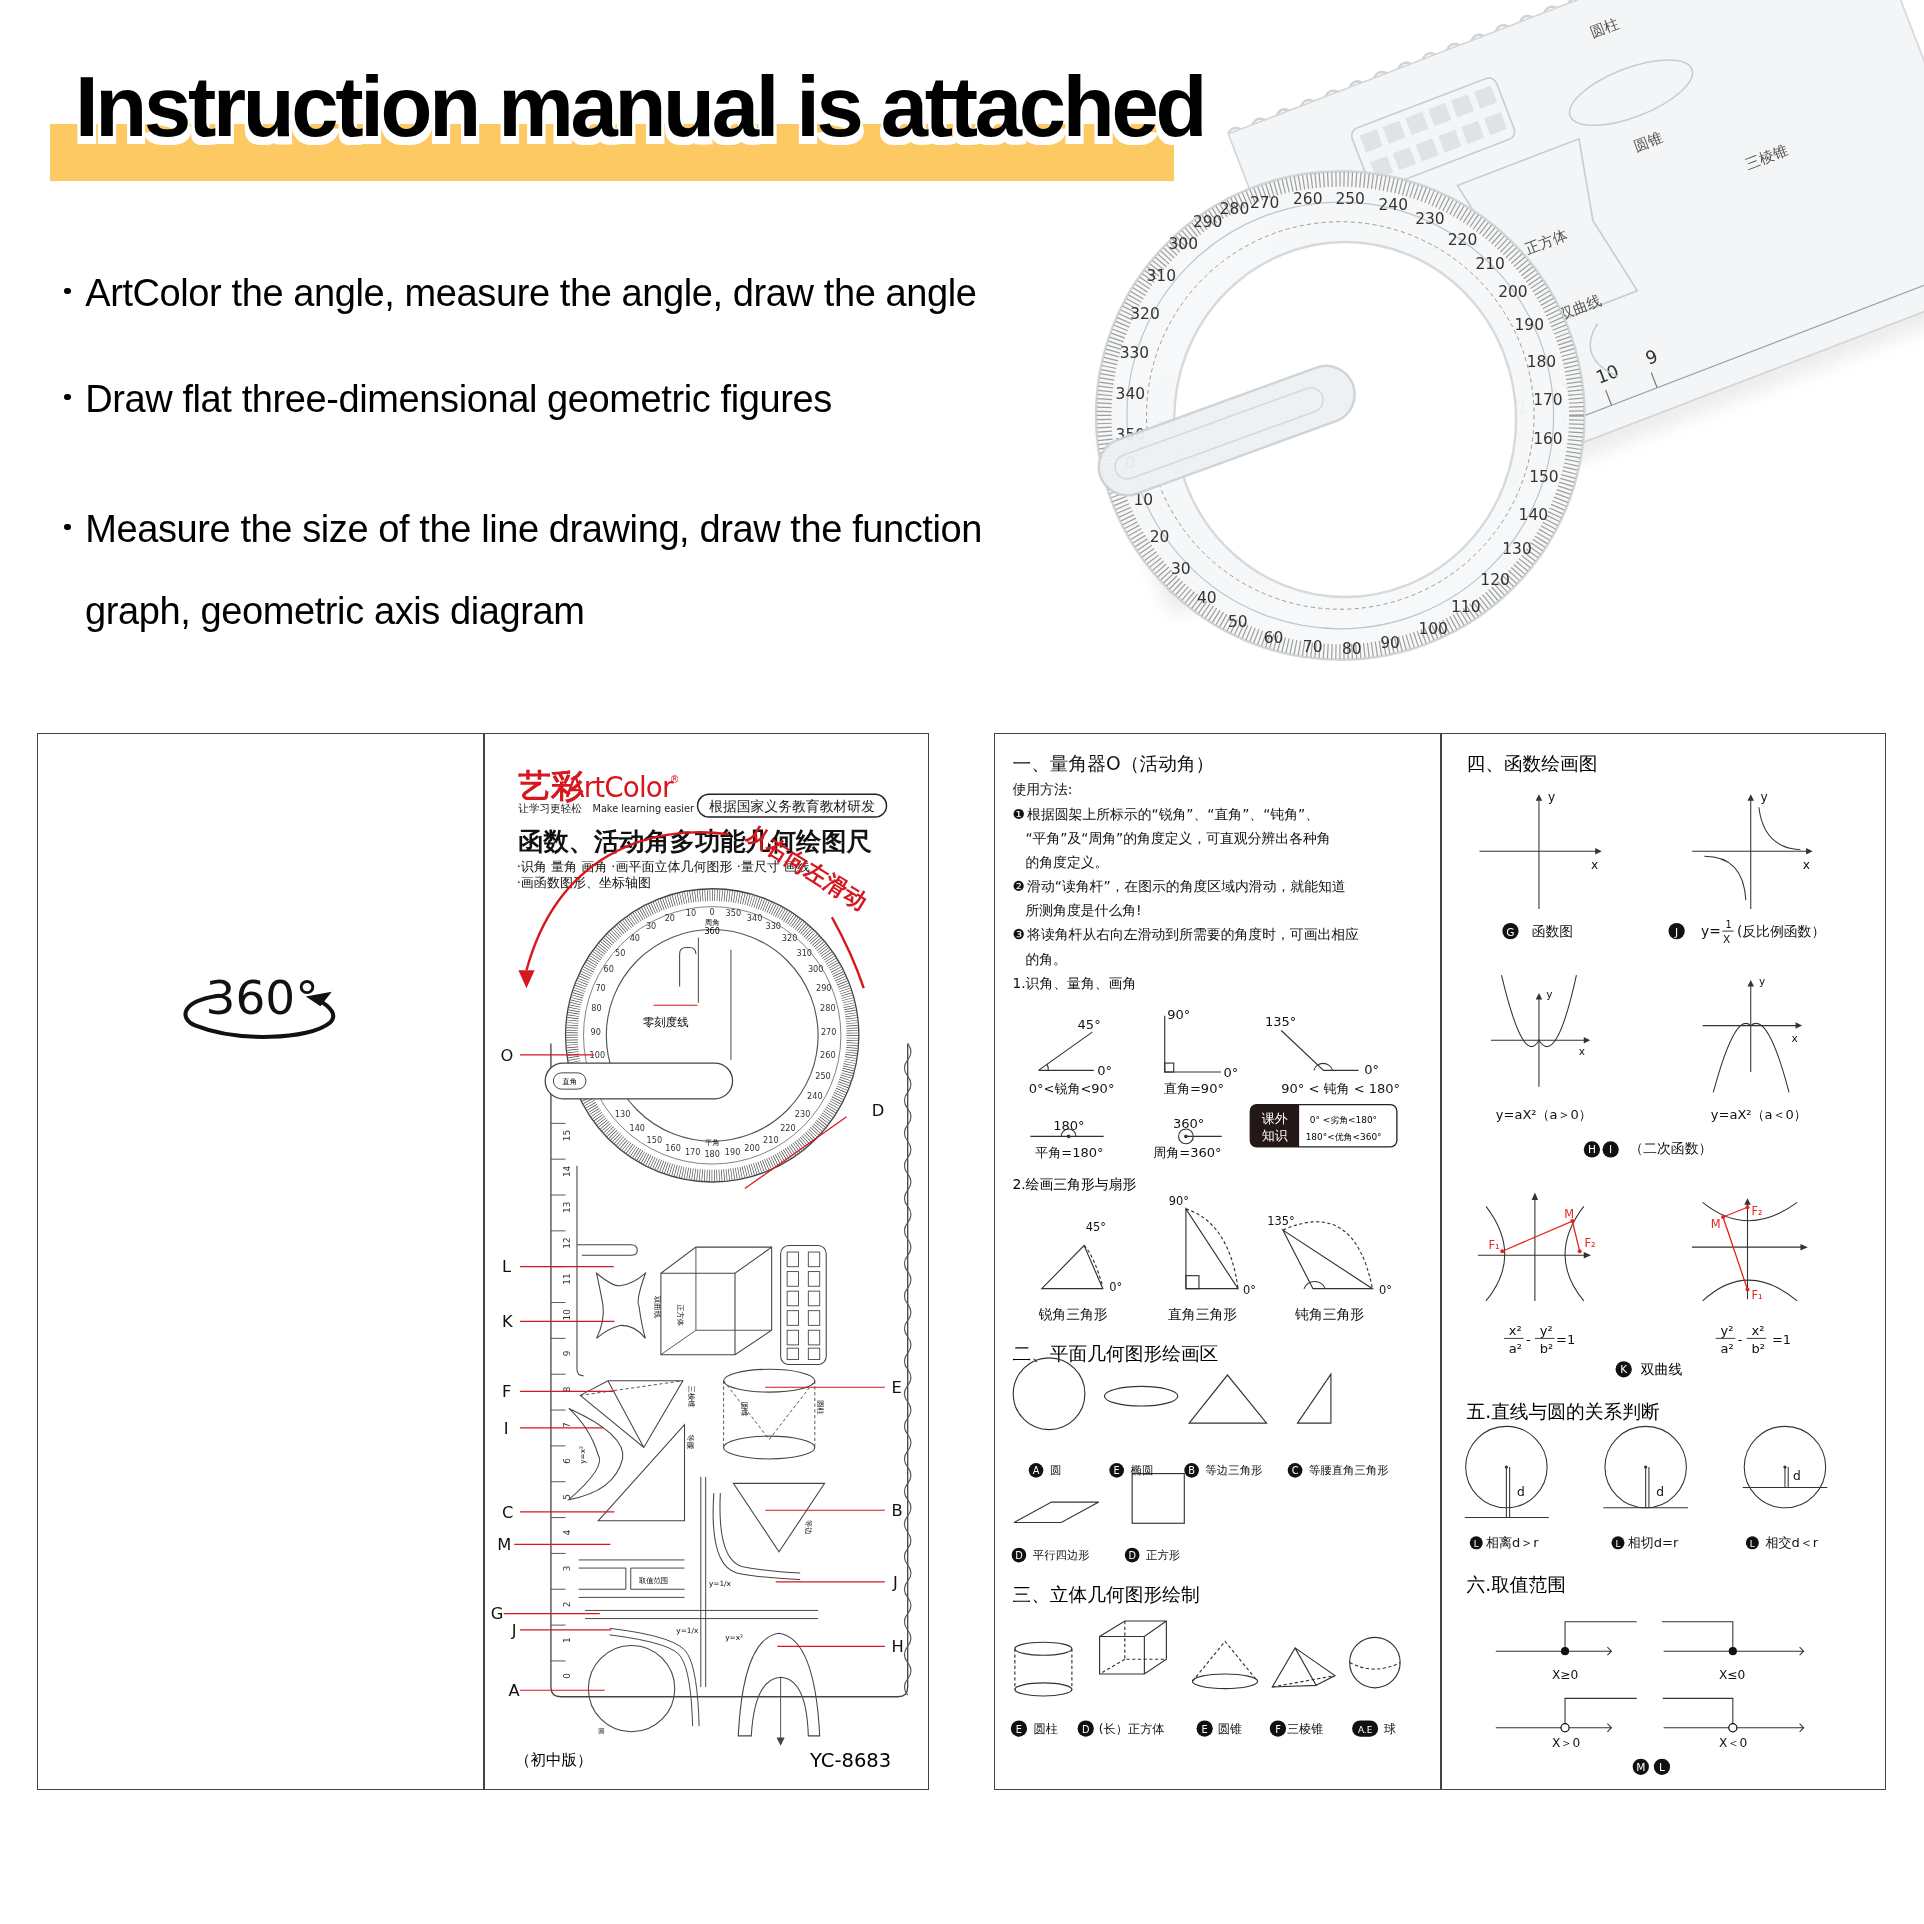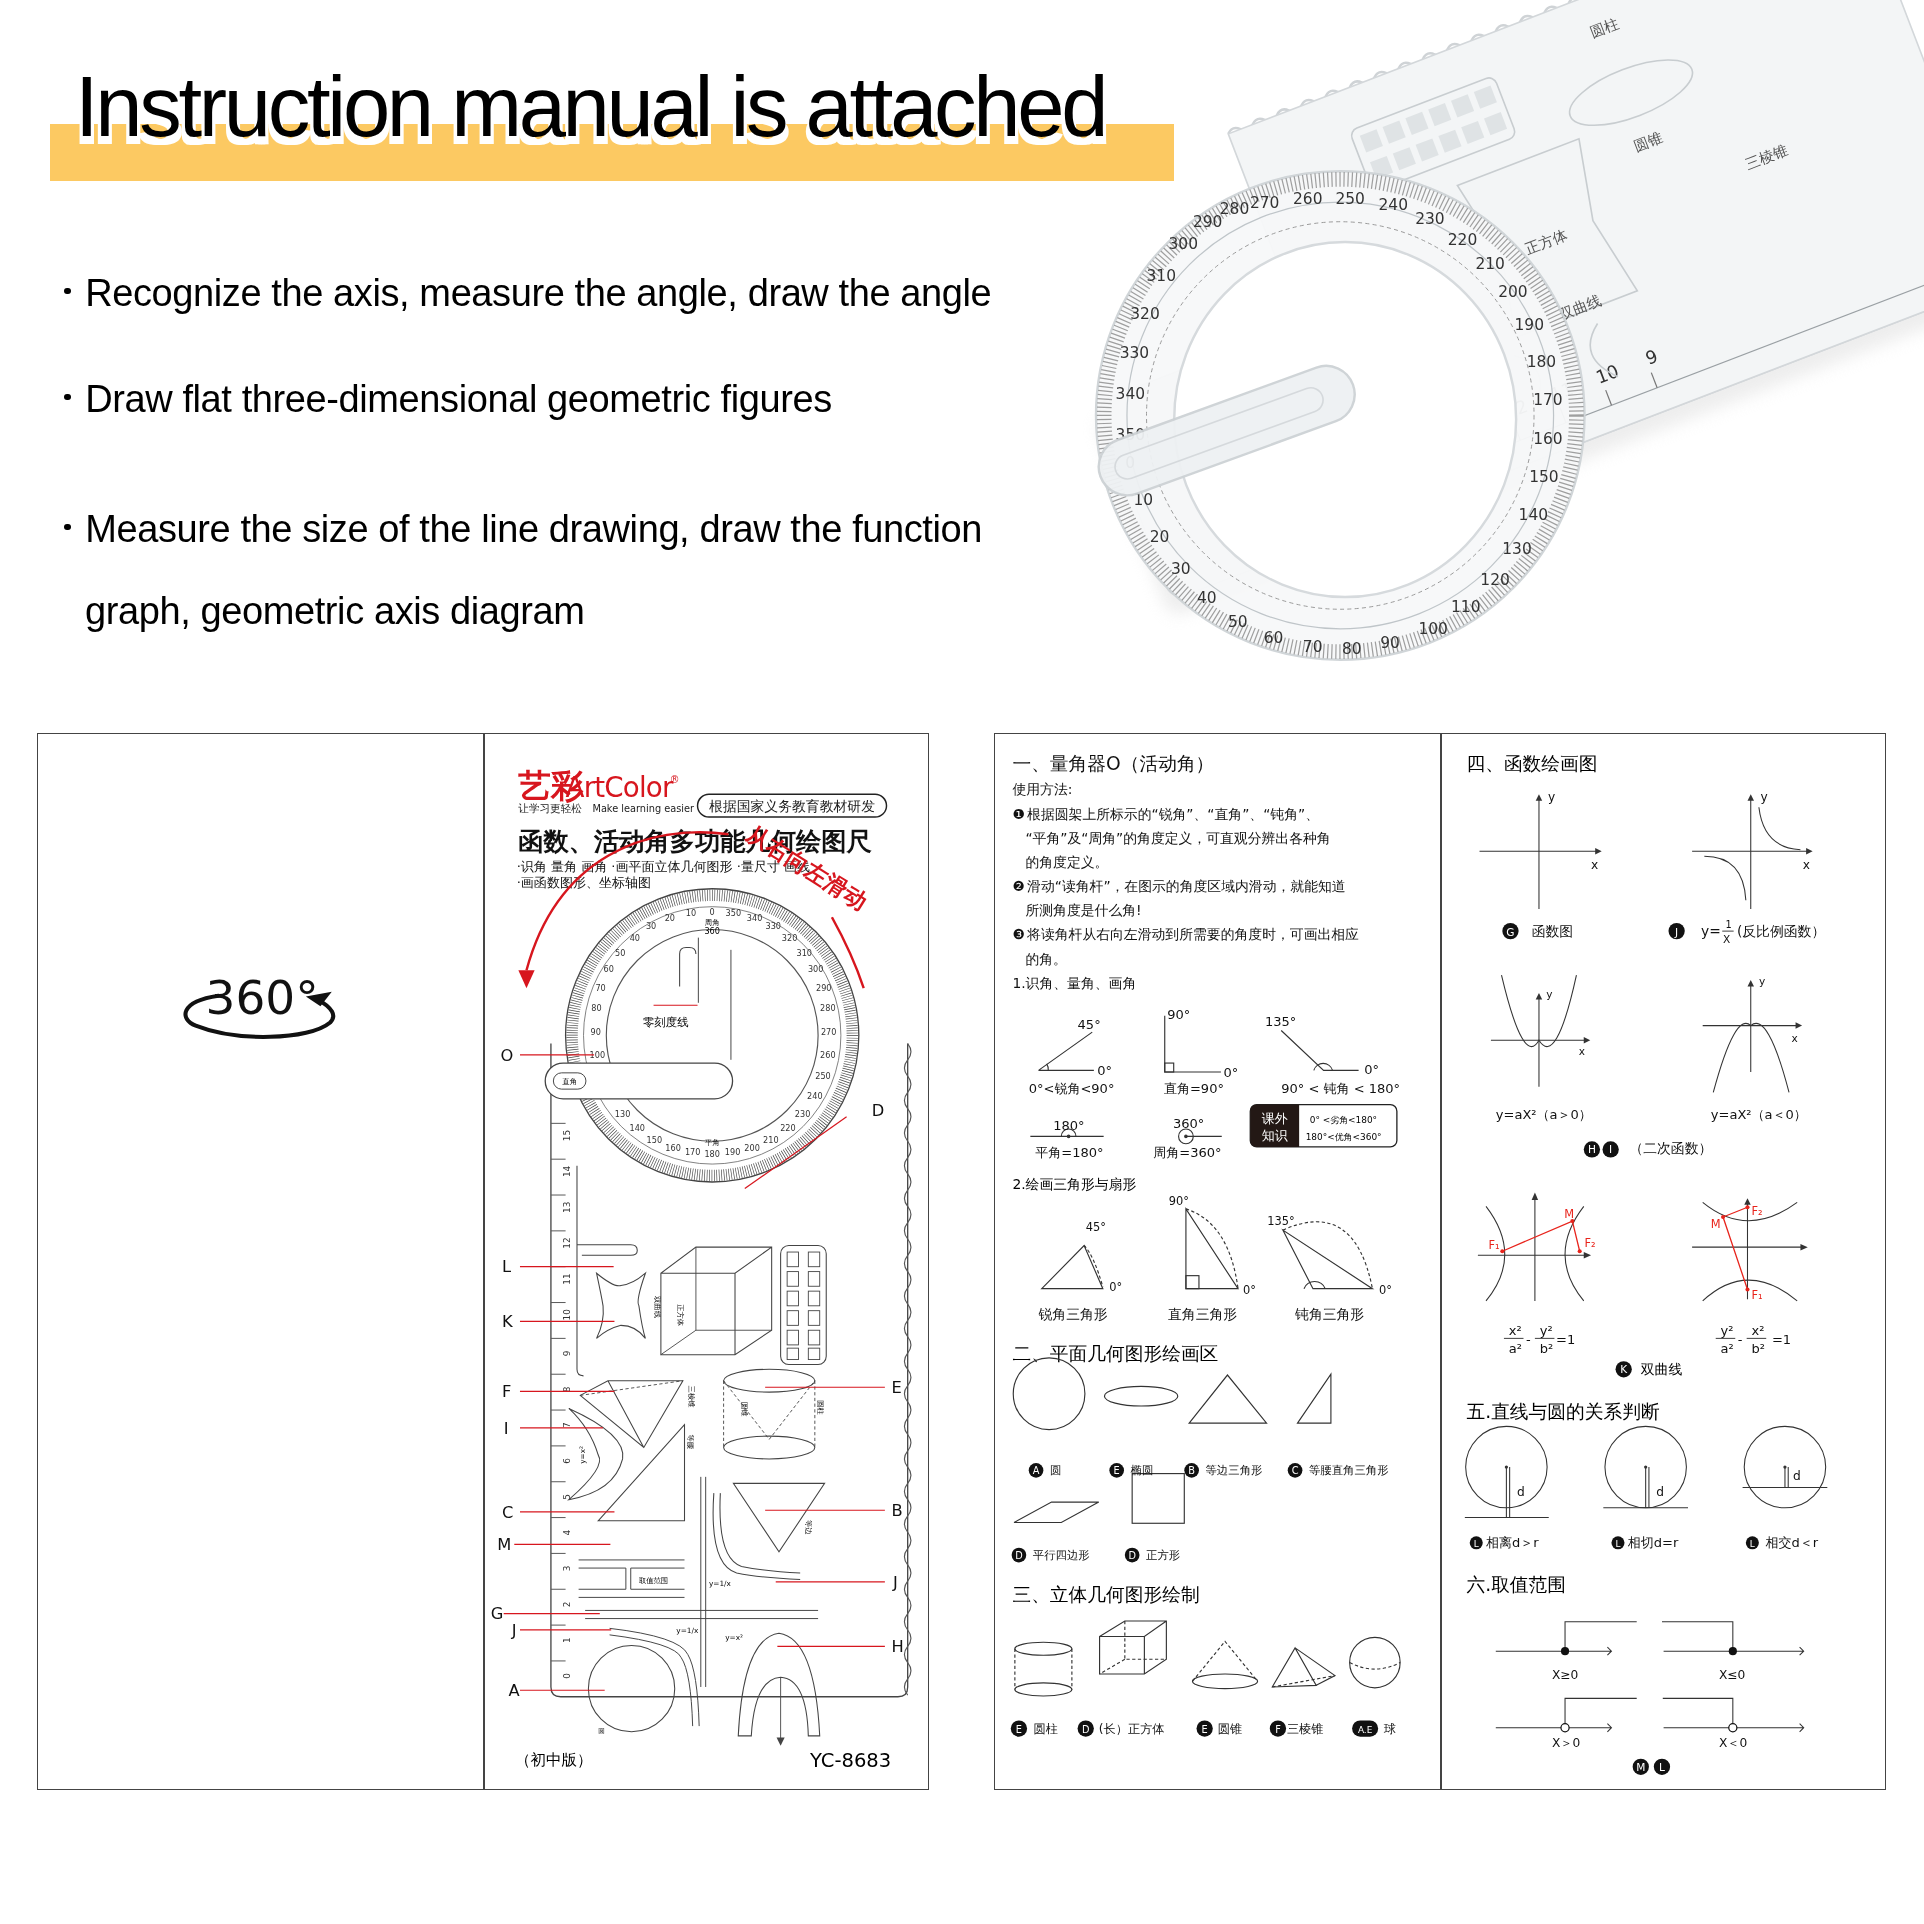--- a/index.html
+++ b/index.html
@@ -1,35 +1,35 @@
 <!DOCTYPE html>
 <html style="font-size:13px"><head>
 <meta charset="utf-8">
 <style>
   html,body{margin:0;padding:0;background:#fff;}
   body{width:1924px;height:1924px;position:relative;overflow:hidden;font-family:"DejaVu Sans","Liberation Sans",sans-serif;color:#111;}
   .abs{position:absolute;}
   
   .title-band{left:50px;top:124px;width:1124px;height:57px;background:#fcc962;}
-  .title{left:75px;top:64px;font-family:"Liberation Sans",sans-serif;font-weight:400;font-size:85px;letter-spacing:-3.3px;color:#000;
+  .title{left:75px;top:64px;font-family:"Liberation Sans",sans-serif;font-weight:700;font-size:85px;letter-spacing:-3.3px;color:#000;
          text-shadow:0 8.1px 0 #fff, 3.3px 8.1px 0 #fff,-3.3px 8.1px 0 #fff;line-height:1;white-space:nowrap;}
   .bullet{left:64px;font-family:"Liberation Sans",sans-serif;font-size:38px;color:#000;white-space:nowrap;letter-spacing:-0.4px;}
   .bullet .dot{display:inline-block;width:6.5px;height:6.5px;border-radius:50%;background:#000;margin-right:14.7px;vertical-align:middle;position:relative;top:-4.9px;}
   
   .box{border:1.6px solid #444;background:#fff;box-sizing:border-box;}
   svg text{font-family:"DejaVu Sans","Liberation Sans",sans-serif;}
   .zh{font-family:"DejaVu Sans",sans-serif;}
 </style>
 </head>
 <body>
 
 <div class="abs title-band"></div>
 <div class="abs title">Instruction manual is attached</div>
 
-<div class="abs bullet" style="top:272px"><span class="dot"></span><span>Recognize the axis, measure the angle, draw the angle</span></div>
+<div class="abs bullet" style="top:272px"><span class="dot"></span><span>ArtColor the angle, measure the angle, draw the angle</span></div>
 <div class="abs bullet" style="top:378px"><span class="dot"></span><span>Draw flat three-dimensional geometric figures</span></div>
 <div class="abs bullet" style="top:508px"><span class="dot"></span><span>Measure the size of the line drawing, draw the function</span></div>
 <div class="abs bullet" style="top:590px;left:85px">graph, geometric axis diagram</div>
 
 <svg class="abs" style="left:1083px;top:0" width="841" height="717" viewBox="0 0 1033 880">
   <defs>
     <filter id="sh" x="-10%" y="-10%" width="130%" height="130%">
         <feGaussianBlur stdDeviation="10"></feGaussianBlur>
       </filter>
   </defs>

